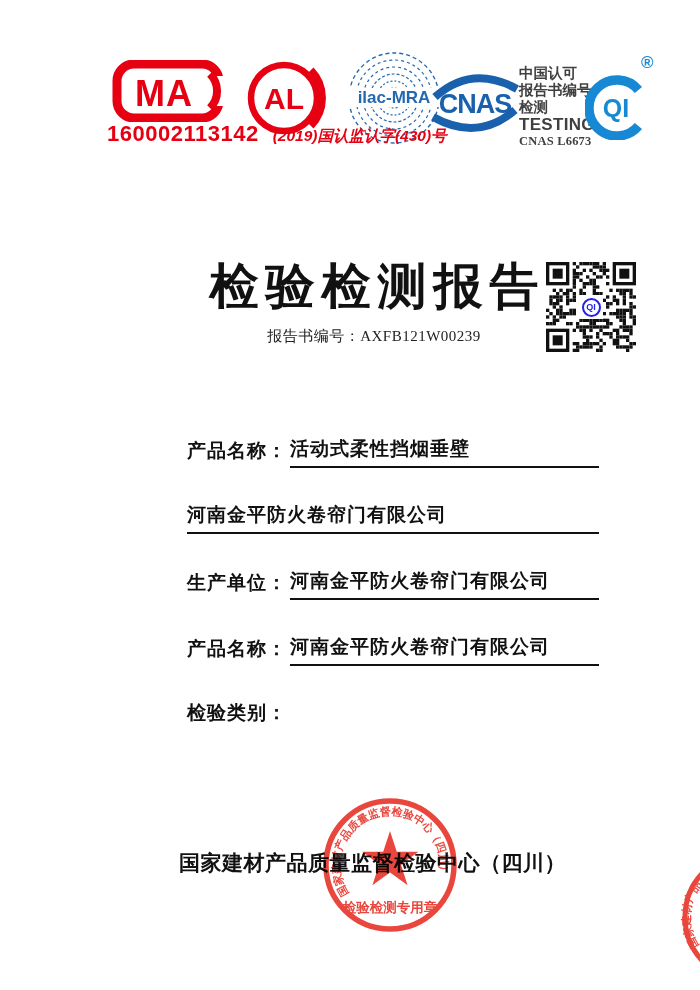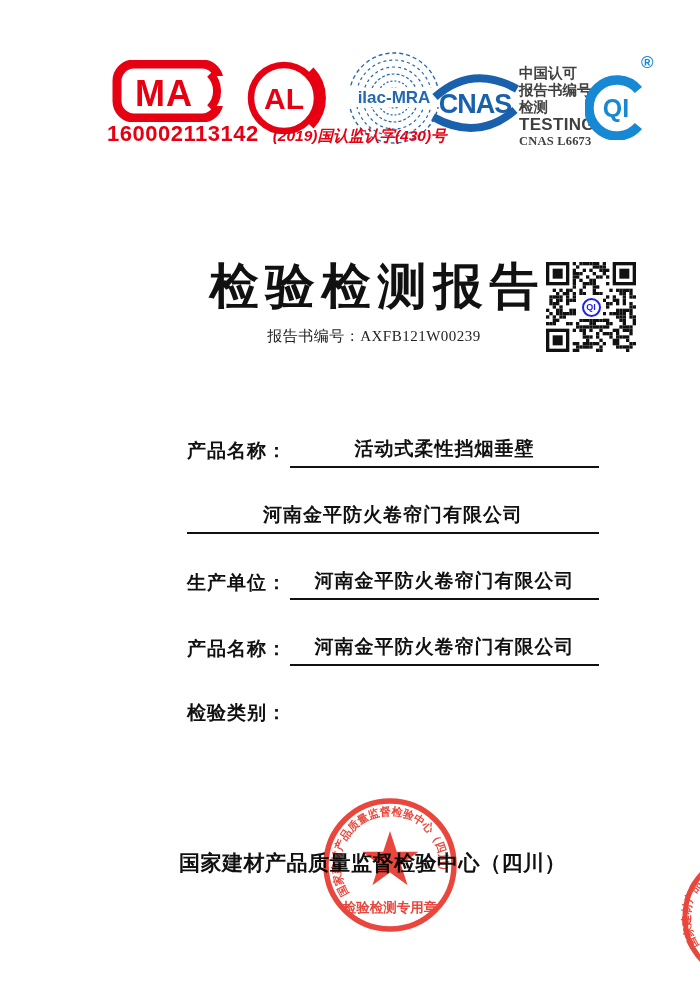--- a/index.html
+++ b/index.html
@@ -56,21 +56,21 @@
   }
   
   .field-row {
     position:absolute; left:176px; width:412px; display:flex; align-items:flex-end;margin-left:11px;
   }
   .field-label {
     width:103px; font-size:19px; font-weight:700; color:#111;
     letter-spacing:1px; padding-bottom:4px; white-space:nowrap;
   }
   .field-value {
-    flex:1; text-align:center; font-size:19px; font-weight:700; color:#111;
+    flex:1; text-align:left; font-size:19px; font-weight:700; color:#111;
     border-bottom:2px solid #111; padding-bottom:4px; letter-spacing:1px;
     white-space:nowrap;
   }
   
   .footer-org {
     position:absolute; left:0; top:849px; width:745px; text-align:center;
     font-size:21px; font-weight:700; color:#111; letter-spacing:.5px;
     white-space:nowrap;
   }
   .stamp { position:absolute; left:316px; top:791px; mix-blend-mode:multiply; opacity:.93; }

